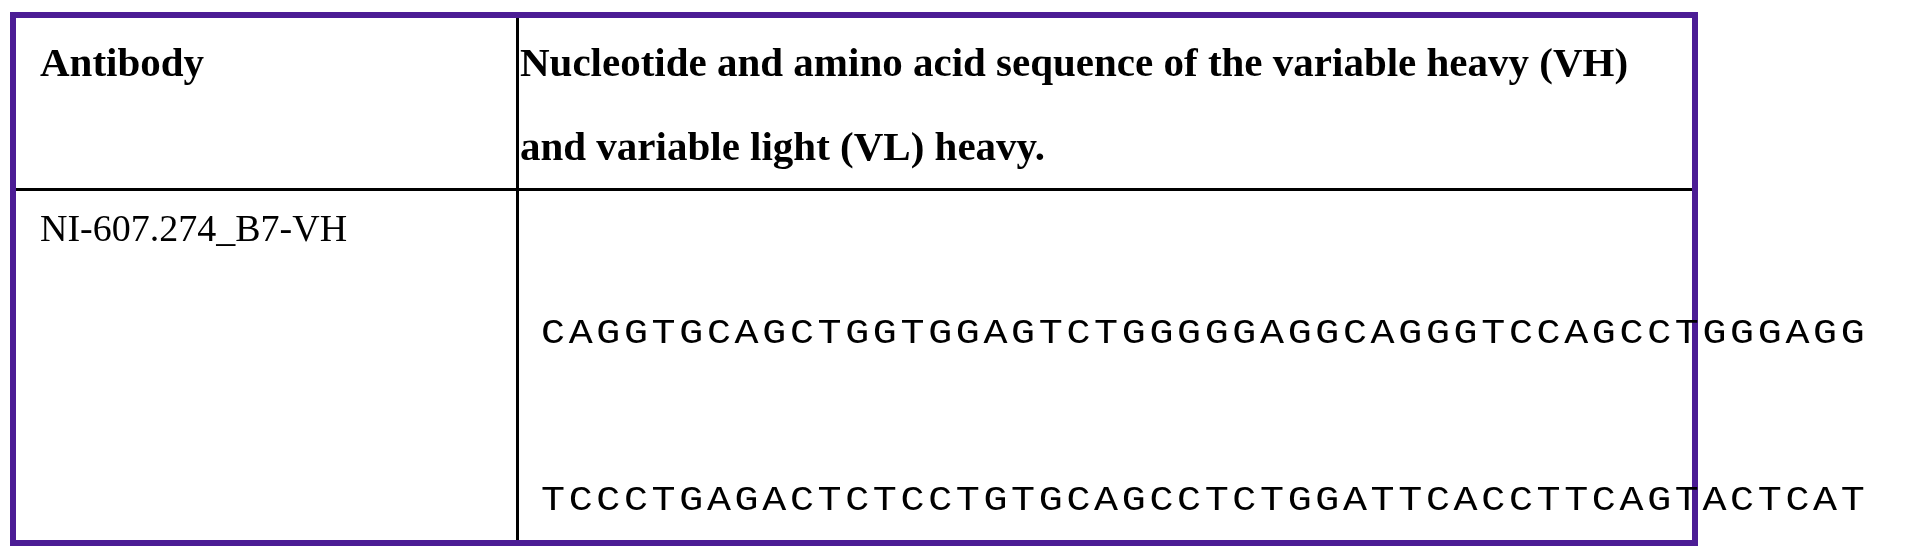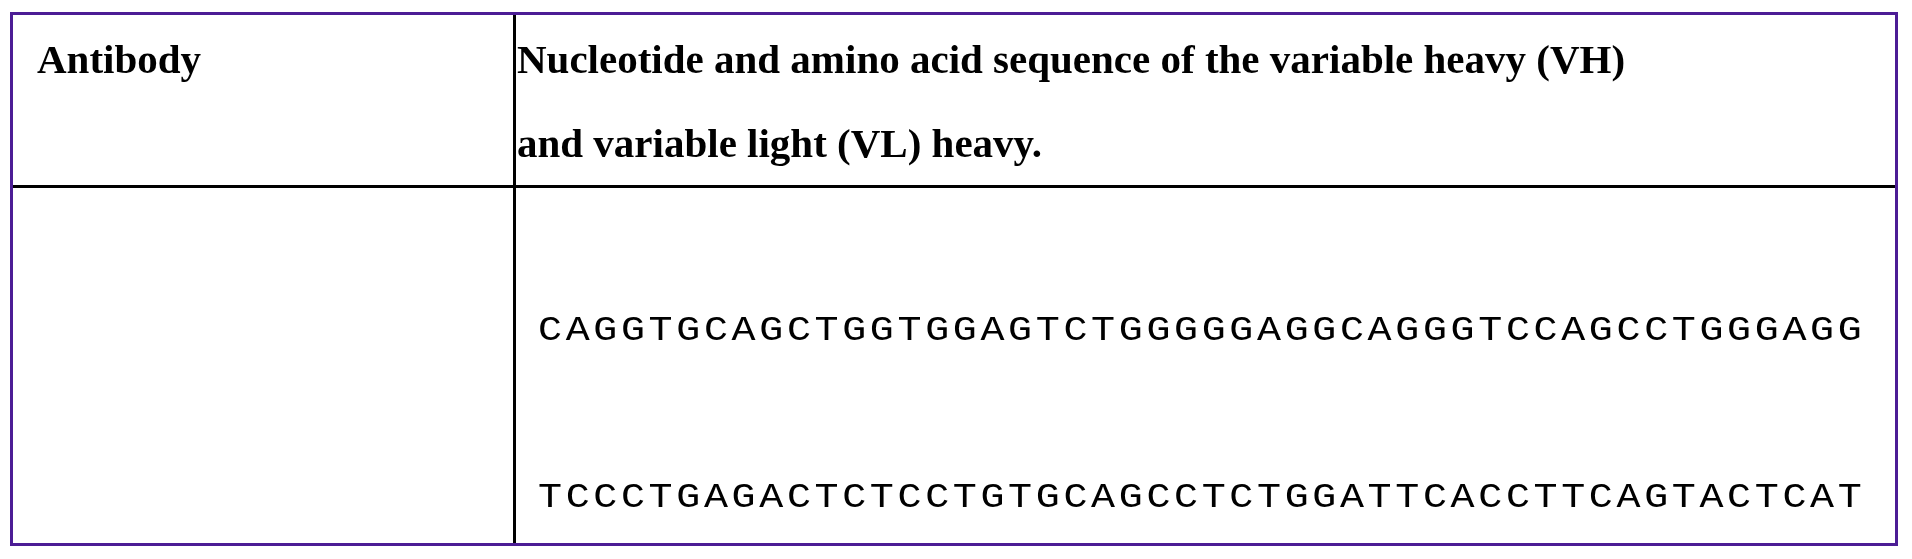--- a/index.html
+++ b/index.html
@@ -1,19 +1,19 @@
 <!DOCTYPE html>
 <html><head>
 <meta charset="utf-8">
 <style>
   html, body { margin: 0; padding: 0; background: #ffffff; }
   body { width: 1912px; height: 559px; position: relative; overflow: hidden; }
   .table {
-    position: absolute; left: 10px; top: 12px; width: 1888px; height: 534px;
-    border: 3px solid #4c1d95; box-sizing: border-box;
+    position: absolute; left: 10px; top: 12px; width: 1688px; height: 534px;
+    border: 6px solid #4c1d95; box-sizing: border-box;
   }
   .vdiv { position: absolute; left: 500px; top: 0; bottom: 0; width: 3px; background: #000; }
   .hdiv { position: absolute; left: 0; right: 0; top: 170px; height: 3px; background: #000; }
   .hdr {
     position: absolute; font-family: "Liberation Serif", "DejaVu Serif", serif;
     font-weight: bold; font-size: 41px; color: #000; line-height: 84px;
   }
   .hdr-left { left: 24px; top: 2px; }
   .hdr-right { left: 504px; top: 2px; width: 1360px; }
   .name {
@@ -36,20 +36,21 @@
 <div class="table">
   <div class="vdiv"></div>
   <div class="hdiv"></div>
 
   <div class="hdr hdr-left">Antibody</div>
   <div class="hdr hdr-right">
     <div>Nucleotide and amino acid sequence of the variable heavy (VH)</div>
     <div>and variable light (VL) heavy.</div>
   </div>
 
+  <div class="name">NI-607.274_B7-VH</div>
 
   <div class="seq">
     <span class="seq-line">CAGGTGCAGCTGGTGGAGTCTGGGGGAGGCAGGGTCCAGCCTGGGAGG</span>
     <span class="seq-line">TCCCTGAGACTCTCCTGTGCAGCCTCTGGATTCACCTTCAGTACTCAT</span>
     
     
     
     
   </div>
 </div>

